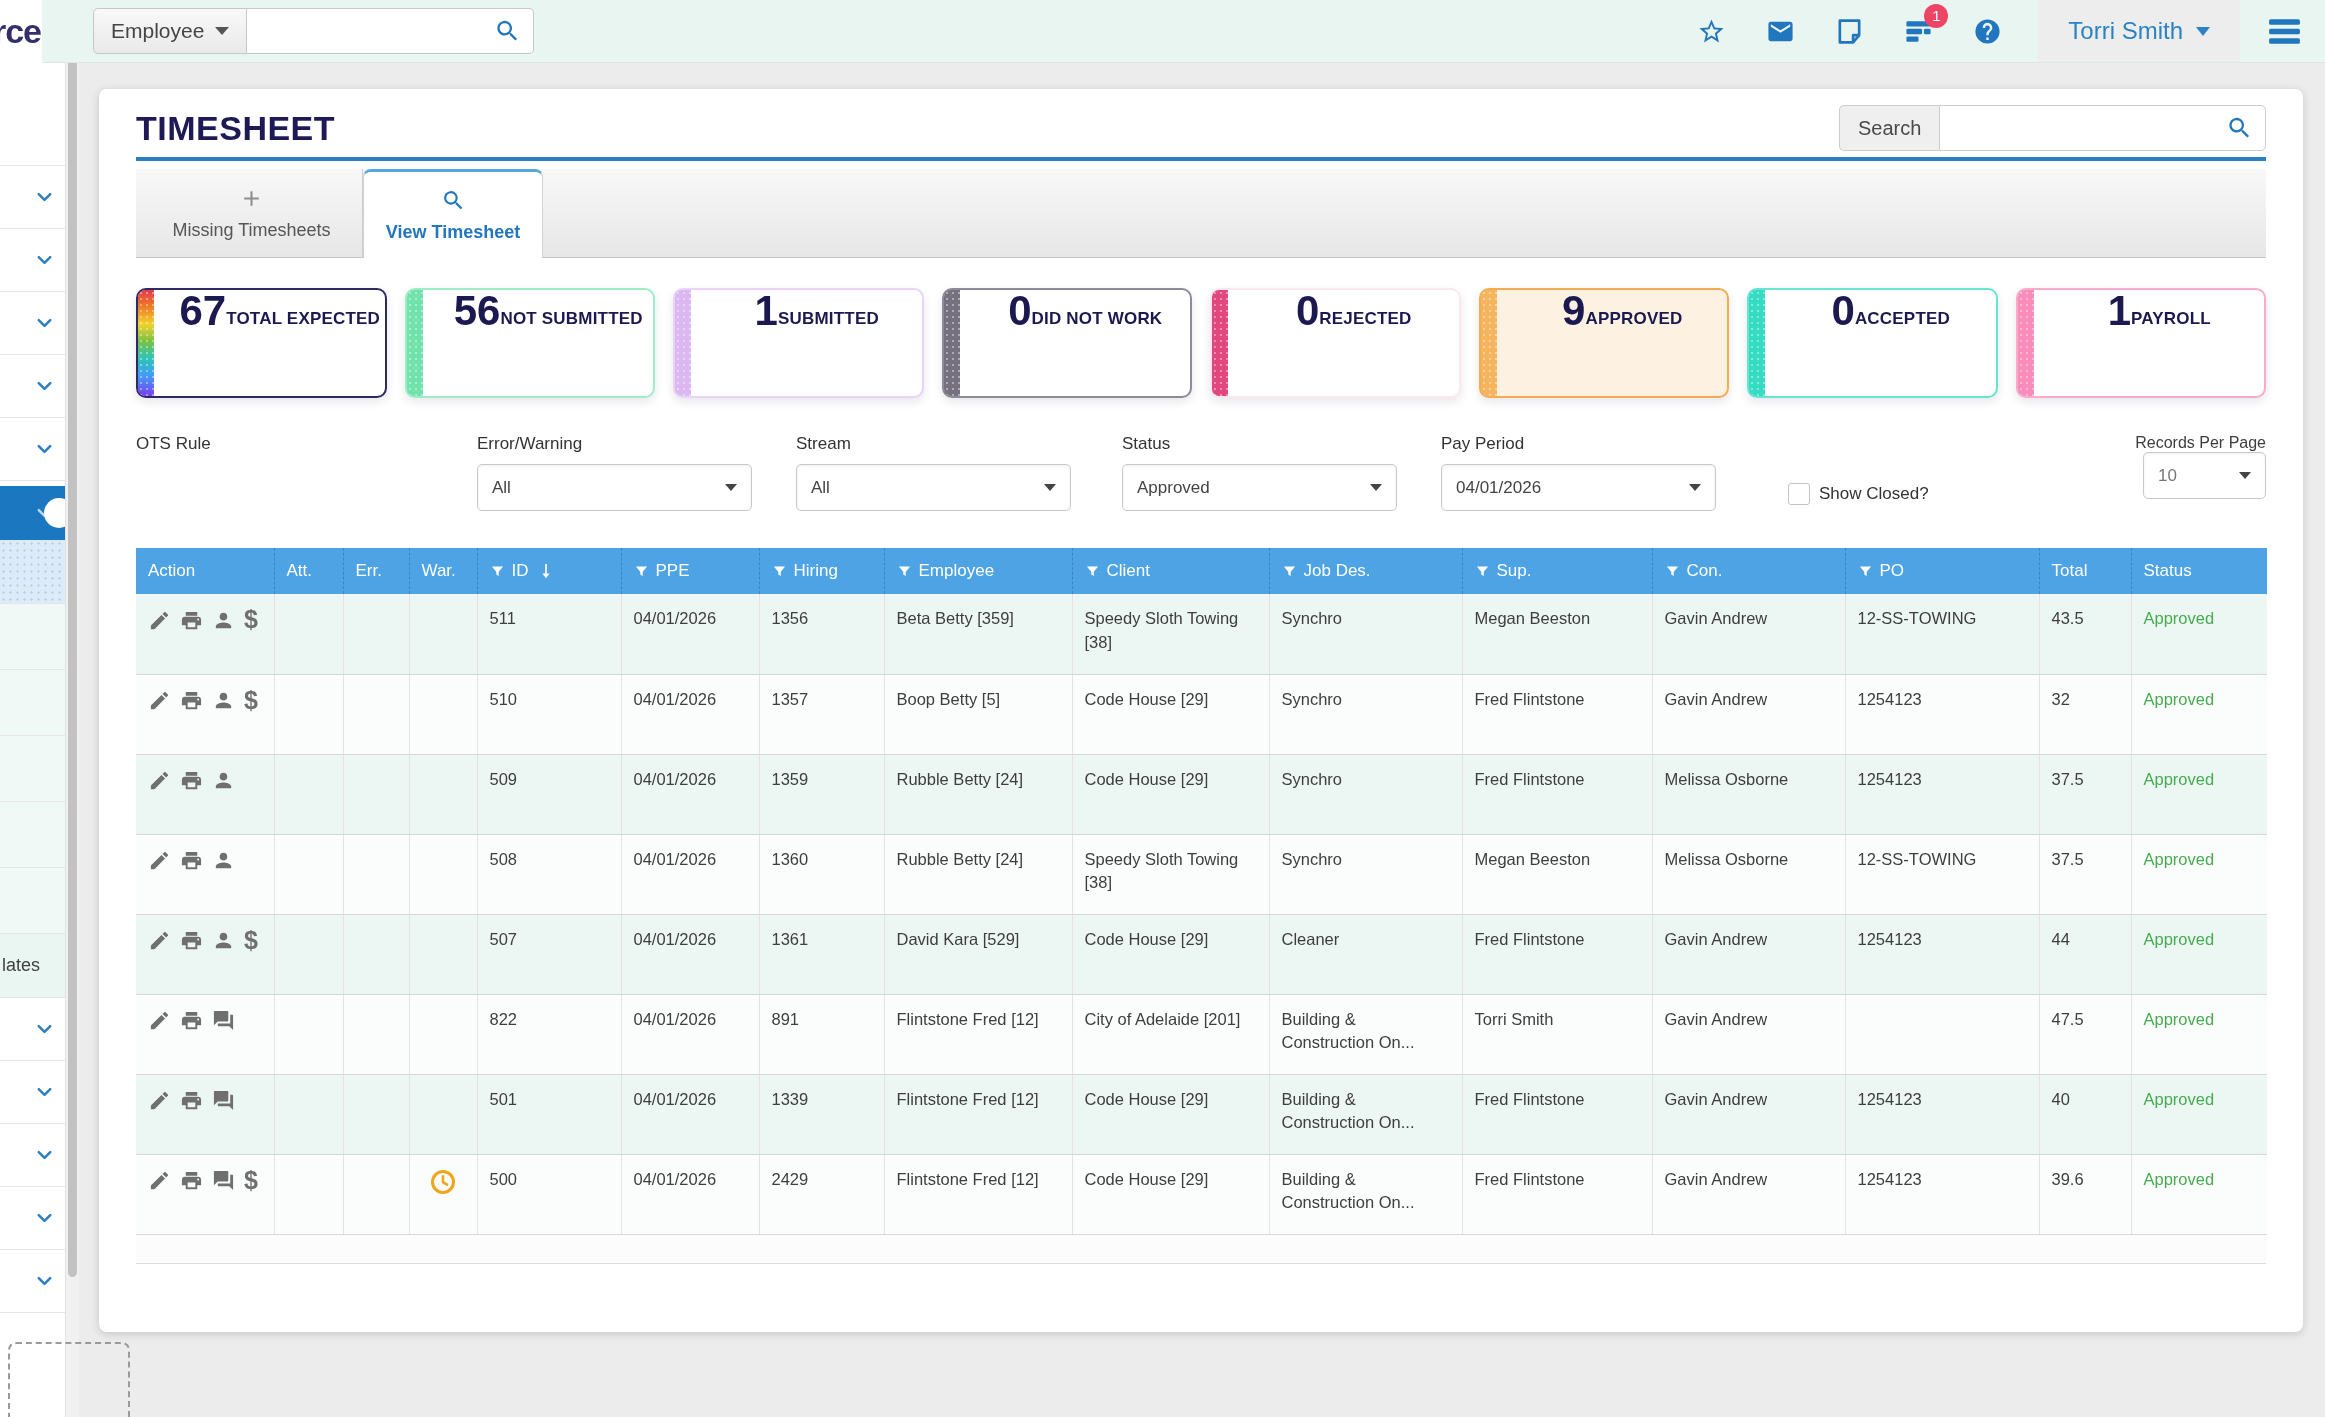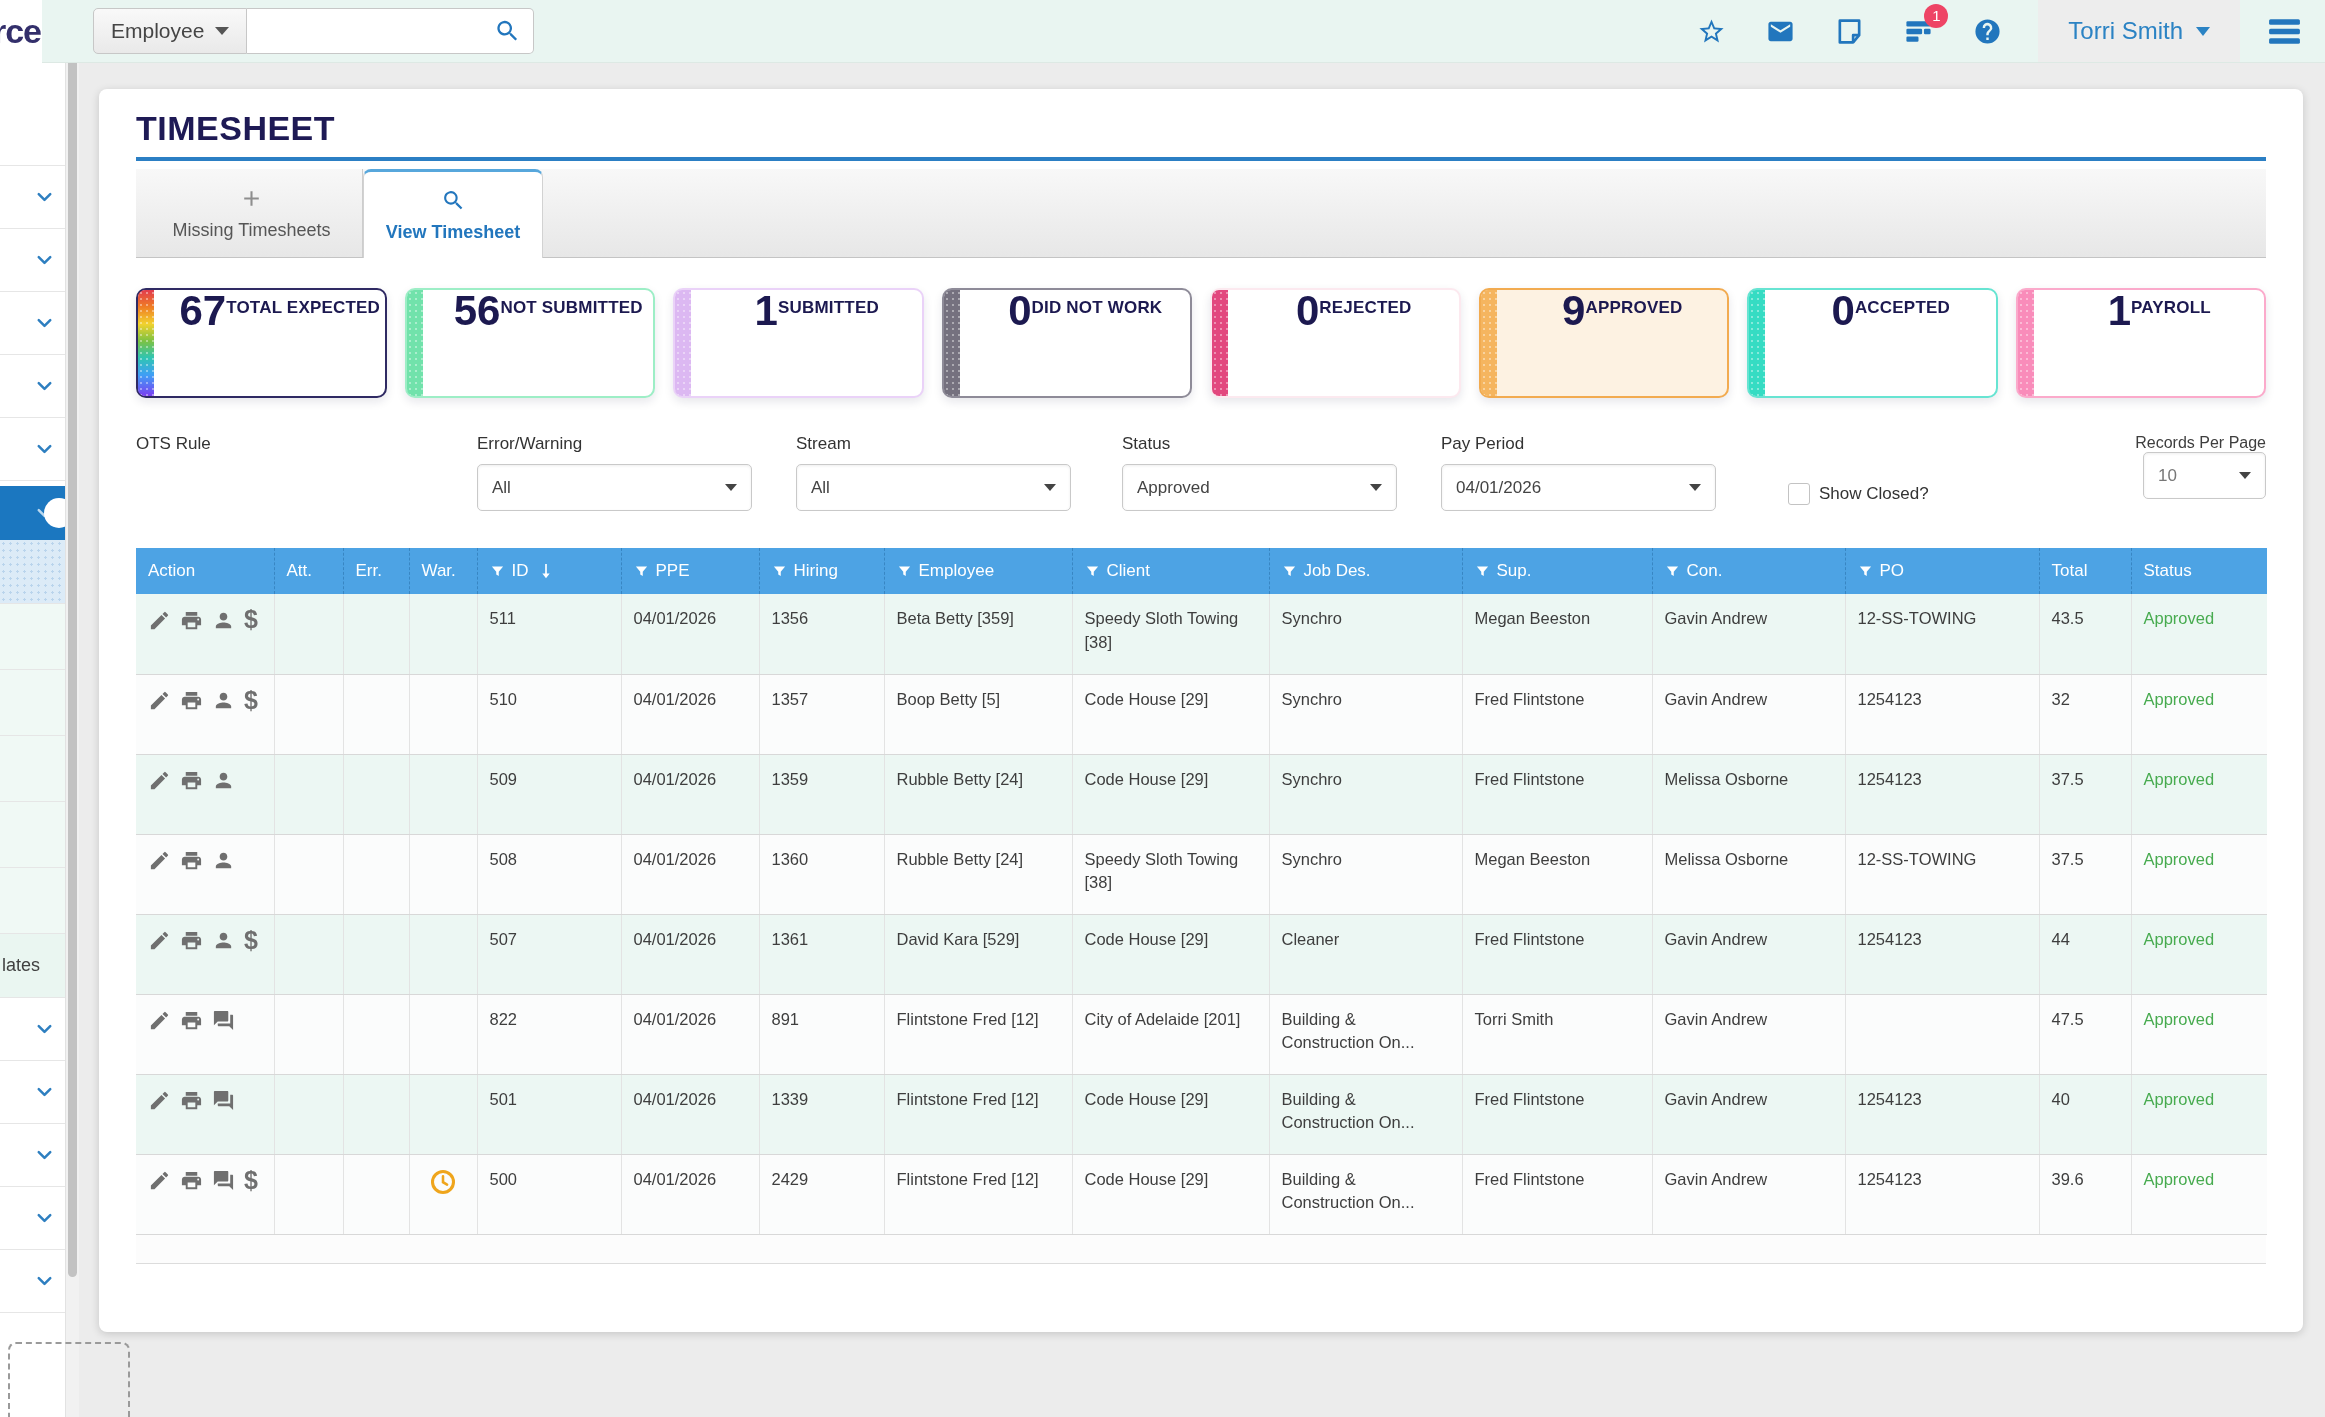--- a/index.html
+++ b/index.html
@@ -73,21 +73,21 @@
   .tab.active{background:#fff;border:1px solid #d2d2d2;border-bottom:none;border-top:3px solid #57a7dc;
               border-radius:8px 8px 0 0;margin-bottom:-1px;color:#2276bd;font-weight:700}
   .tab.active .icon{color:#2276bd}
 
   .cards{margin:30px 37px 0;display:flex;gap:18px;height:110px}
   .card{flex:1;position:relative;border-radius:10px;background:#fff;border:2px solid #ccc;
         box-shadow:0 4px 10px rgba(20,20,60,.10);display:flex;flex-direction:row;justify-content:center;
         padding-left:37px;box-sizing:border-box;cursor:pointer}
   .card .bar{position:absolute;left:0;top:0;bottom:0;width:16px;border-radius:7px 0 0 7px}
   .card .num{font-size:42px;font-weight:800;color:#1c1950;line-height:1.02}
-  .card .lbl{font-size:17px;font-weight:700;color:#1c1950;margin-top:8px;letter-spacing:.2px}
+  .card .lbl{font-size:17px;font-weight:700;color:#1c1950;margin-top:19px;letter-spacing:.2px}
 
   .filters{margin:36px 37px 0;display:flex}
   .fgroup{display:flex;flex-direction:column;box-sizing:border-box}
   .fgroup .flabel{font-size:17px;color:#333;margin-bottom:10px}
   .fselect{height:47px;border:1px solid #c9c9c9;border-radius:5px;background:#fff;
            box-shadow:inset 0 1px 3px rgba(0,0,0,.07);display:flex;align-items:center;justify-content:space-between;
            padding:0 14px;font-size:17px;color:#444;box-sizing:border-box;cursor:pointer}
   .fselect.placeholder{color:#999}
   .fselect .car{border-left:6px solid transparent;border-right:6px solid transparent;border-top:7px solid #444}
   .show-closed{display:flex;align-items:center;gap:9px;margin-left:72px;margin-top:42px;font-size:17px;color:#333}
@@ -236,20 +236,29 @@
   <div class="menu-btn" id="menu-btn"><svg class="icon " viewBox="0 0 24 24" fill="currentColor">
         <rect x="2" y="4" width="20" height="3.6" rx="1"></rect>
         <rect x="2" y="10.2" width="20" height="3.6" rx="1"></rect>
         <rect x="2" y="16.4" width="20" height="3.6" rx="1"></rect>
       </svg></div>
 </header>
 
 <main class="panel">
   <div class="panel-head">
     <h1>TIMESHEET</h1>
+    <div class="search-group">
+      <span class="addon">Search</span>
+      <div class="sg-input">
+        <input value="" style="">
+        <span class="input-search-icon" id="panel-search-icon"><svg class="icon " viewBox="0 0 24 24" fill="currentColor">
+              <path d="M15.5 14h-.79l-.28-.27a6.5 6.5 0 1 0-.7.7l.27.28v.79l5 4.99L20.49 19l-4.99-5zm-6 0A4.5 4.5 0 1 1 14 9.5 4.5 4.5 0 0 1 9.5 14z"></path>
+            </svg></span>
+      </div>
+    </div>
   </div>
   <div class="title-rule"></div>
 
   <div class="tabstrip" id="tabstrip">
       <div class="tab" style="width:222px">
         <svg class="icon " viewBox="0 0 24 24" fill="currentColor">
           <path d="M19 13h-6v6h-2v-6H5v-2h6V5h2v6h6v2z"></path>
         </svg>
         <span>Missing Timesheets</span>
       </div>

